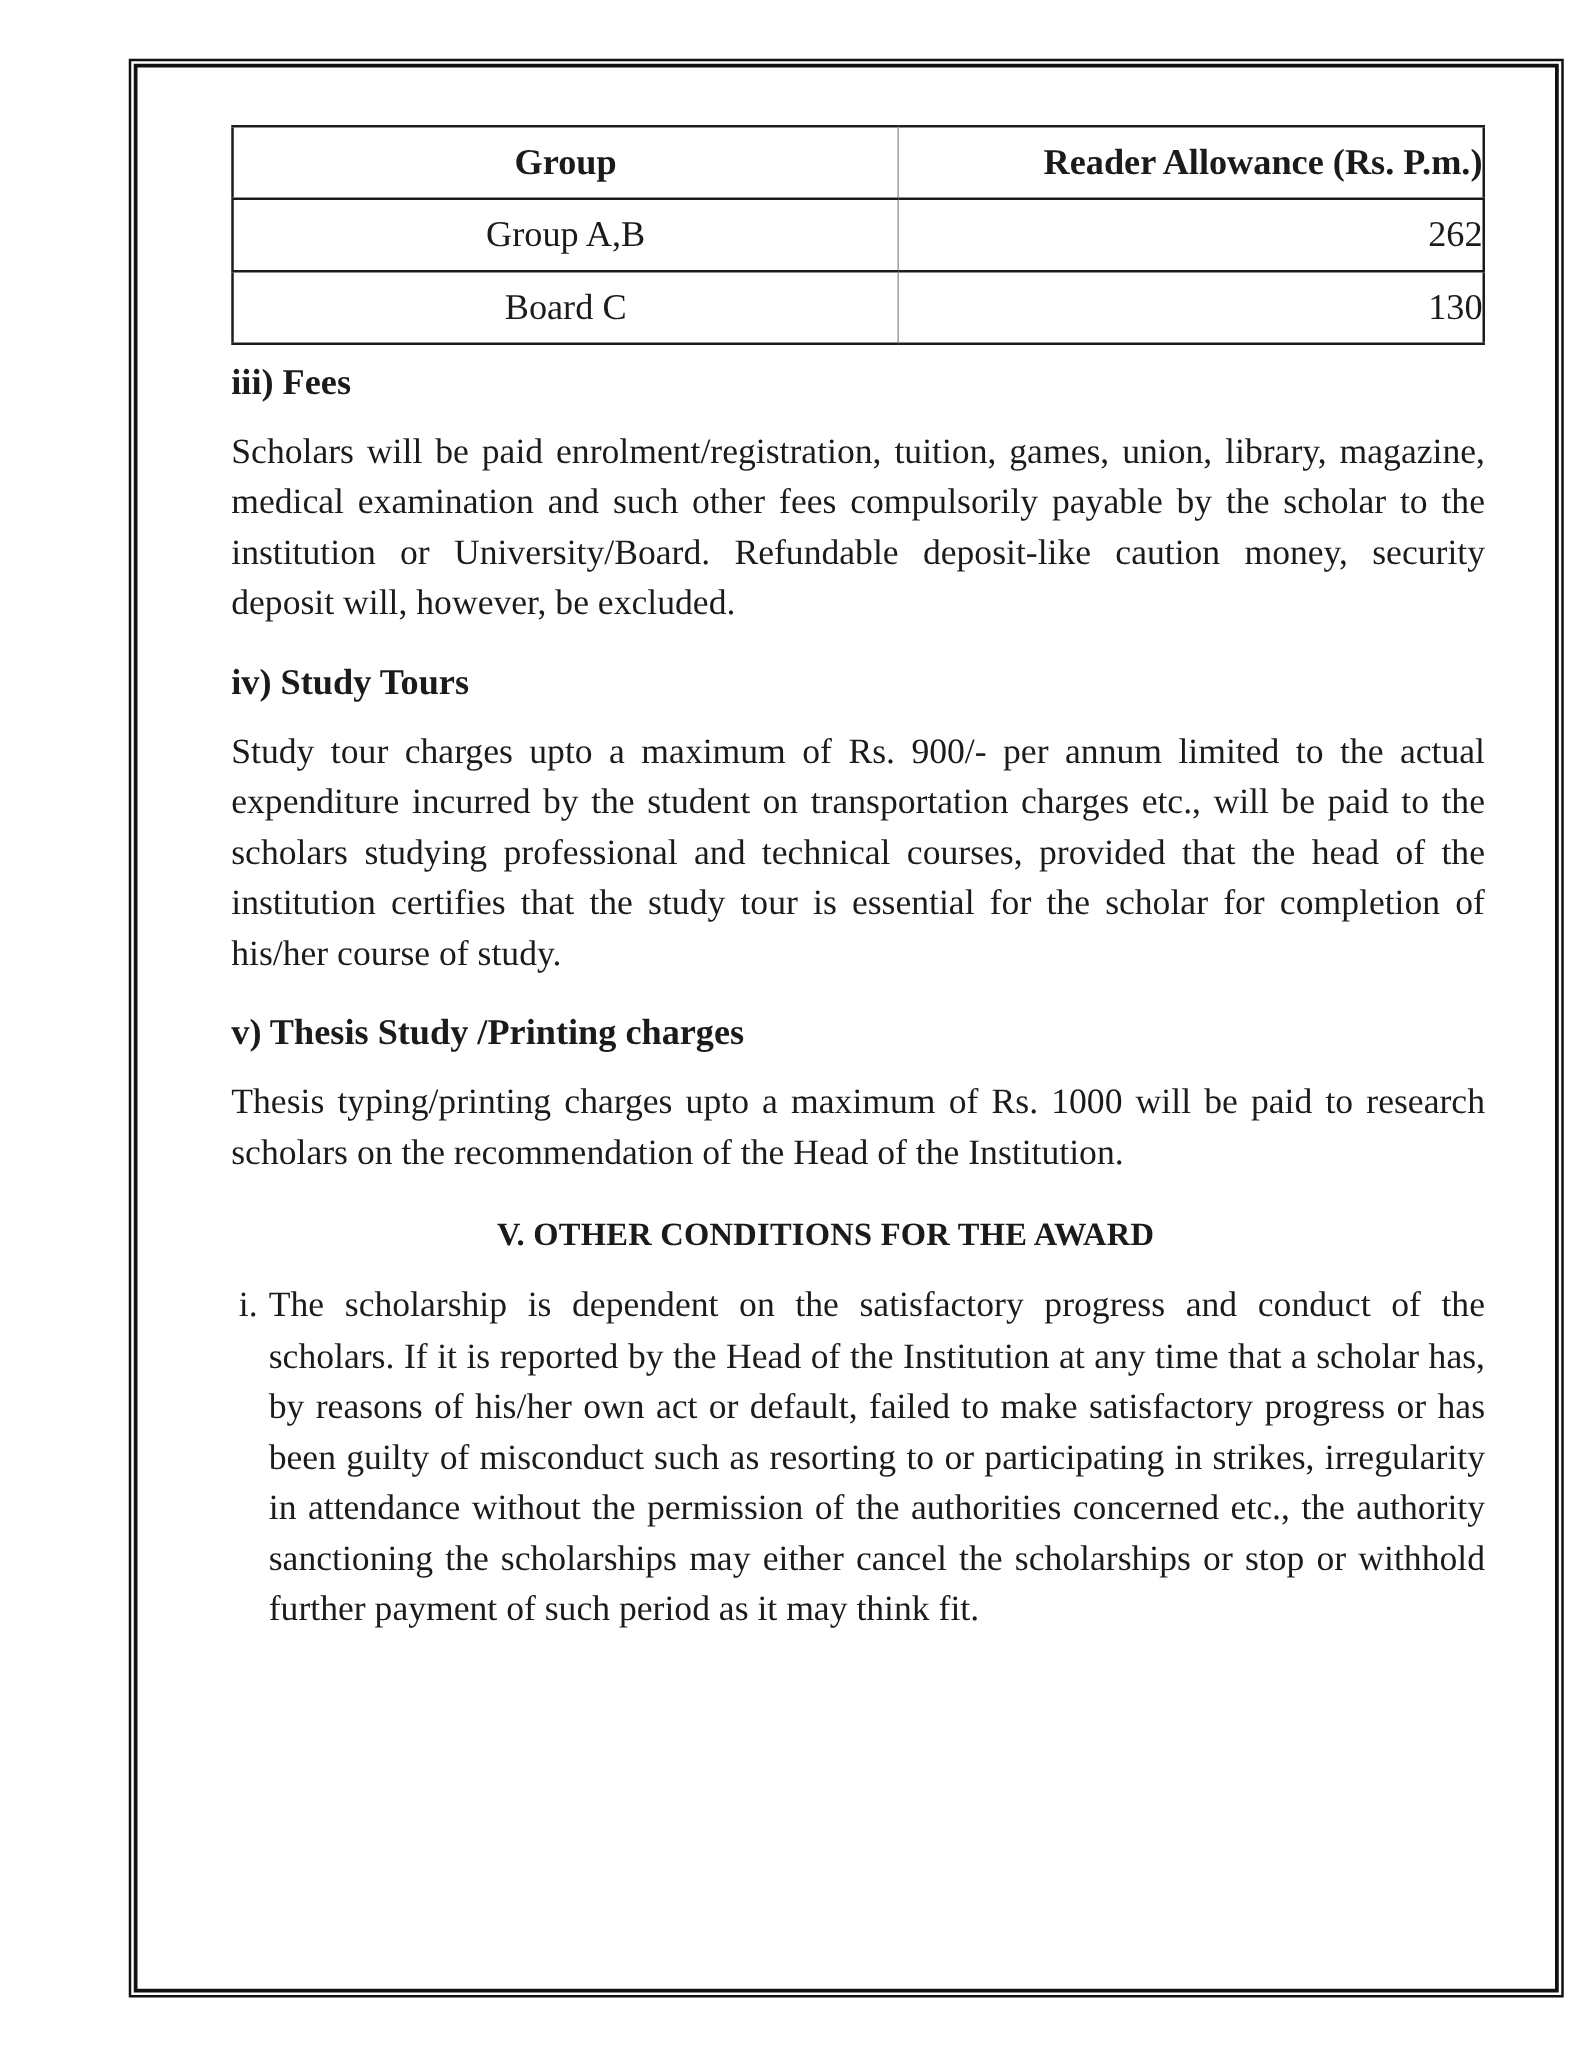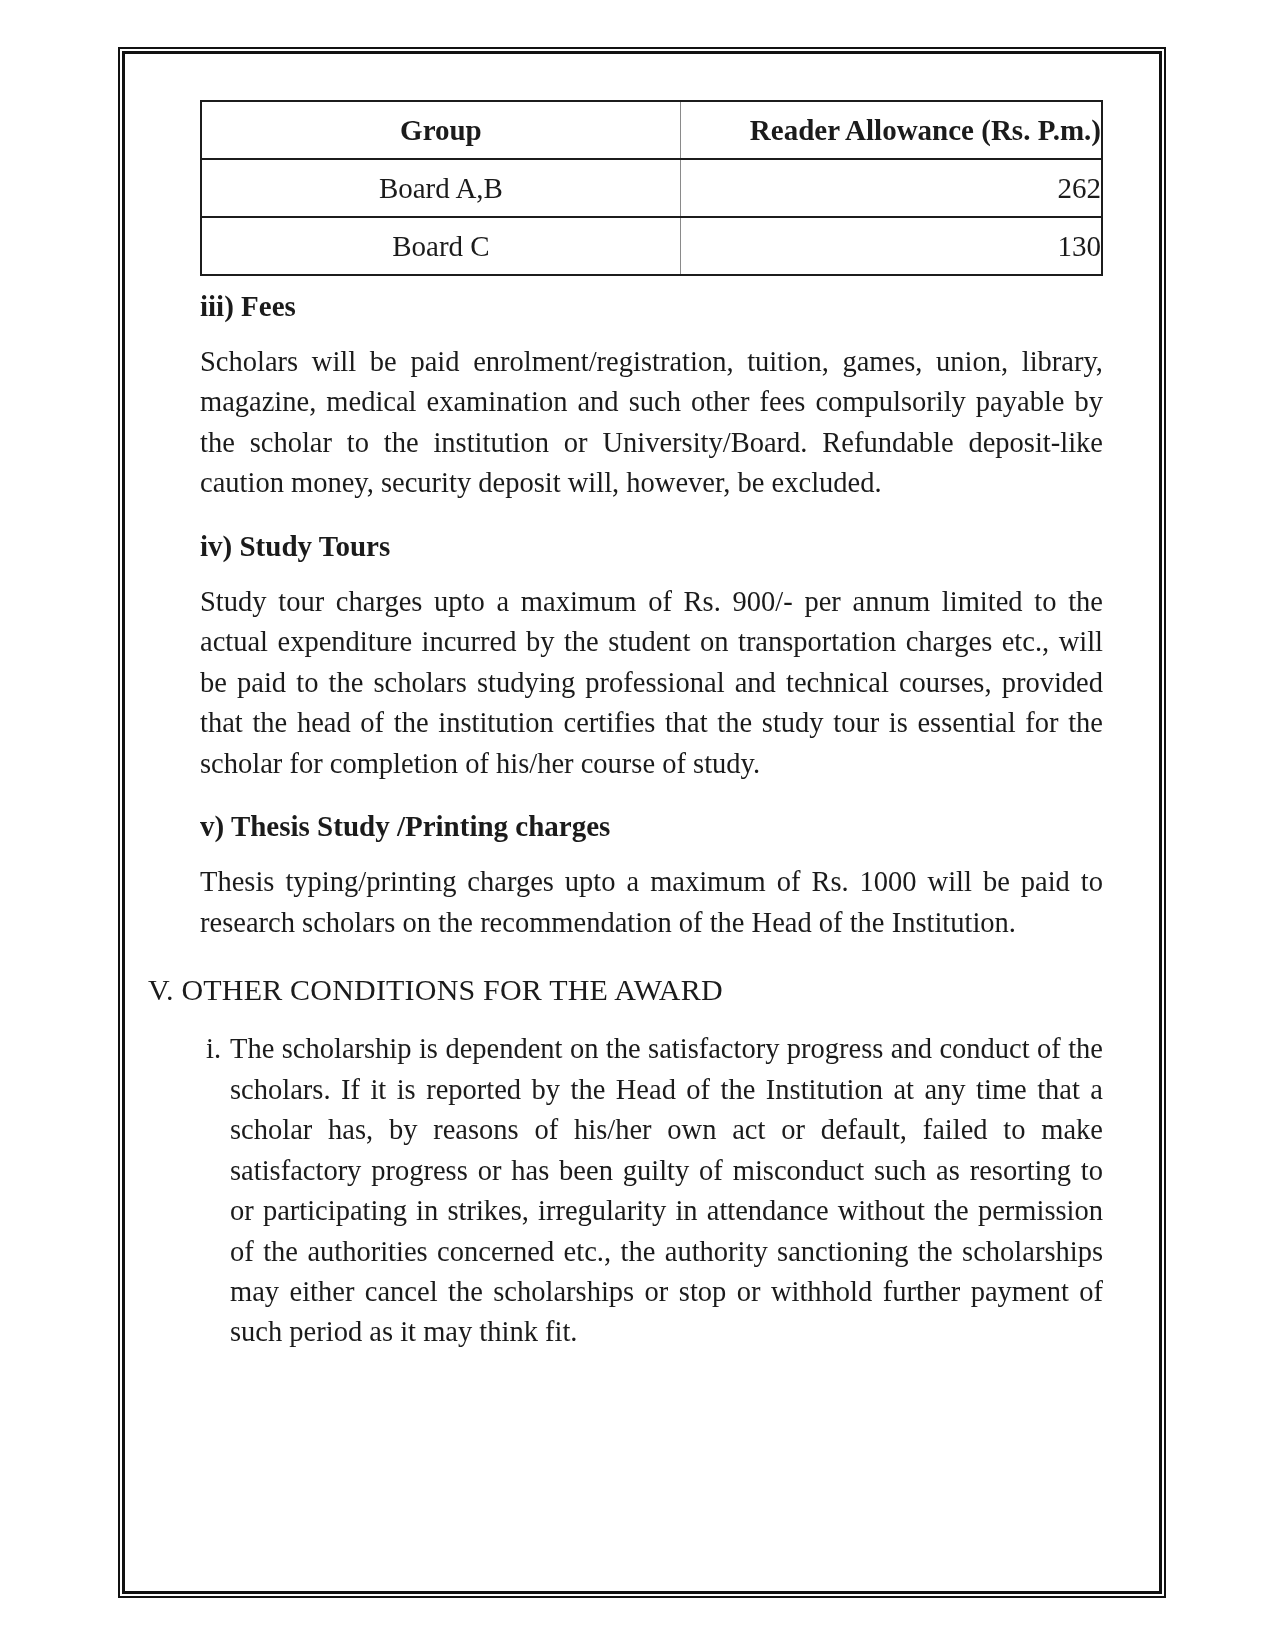--- a/index.html
+++ b/index.html
@@ -9,23 +9,23 @@
   }
   body {
     width: 1275px;
     height: 1650px;
     position: relative;
     font-family: "Liberation Serif", "DejaVu Serif", serif;
     color: #1b1b1b;
   }
   .frame-outer {
     position: absolute;
-    left: 118px;
+    left: 103px;
     top: 47px;
-    width: 1048px;
+    width: 1148px;
     height: 1551px;
     box-sizing: border-box;
     border: 2px solid #111111;
     padding: 2px;
   }
   .frame-inner {
     width: 100%;
     height: 100%;
     box-sizing: border-box;
     border: 3px solid #111111;
@@ -56,24 +56,25 @@
     padding-left: 15px;
   }
   table.allowance .col-group {
     text-align: center;
   }
   table.allowance th {
     font-weight: bold;
   }
   
   h2.main-heading {
-    font-size: 30px;
-    font-weight: normal;
+    font-size: 26px;
+    font-weight: bold;
     margin: 30px 0 22px 0;
     letter-spacing: 0.2px;
+    text-align: center;
   }
   h3.sub-heading {
     font-size: 29px;
     font-weight: bold;
     margin: 26px 0 19px 52px;
   }
   p.body-para {
     font-size: 28.5px;
     line-height: 1.42;
     text-align: justify;
@@ -102,21 +103,21 @@
 
       <table class="allowance">
         <thead>
           <tr>
             <th class="col-group" style="width:53.2%">Group</th>
             <th class="col-allow" style="width:46.8%">Reader Allowance (Rs. P.m.)</th>
           </tr>
         </thead>
         <tbody>
           <tr>
-            <td class="col-group">Board A,B</td>
+            <td class="col-group">Group A,B</td>
             <td class="col-allow">262</td>
           </tr>
           <tr>
             <td class="col-group">Board C</td>
             <td class="col-allow">130</td>
           </tr>
         </tbody>
       </table>
 
       <h3 class="sub-heading" style="margin-top:10px">iii) Fees</h3>

